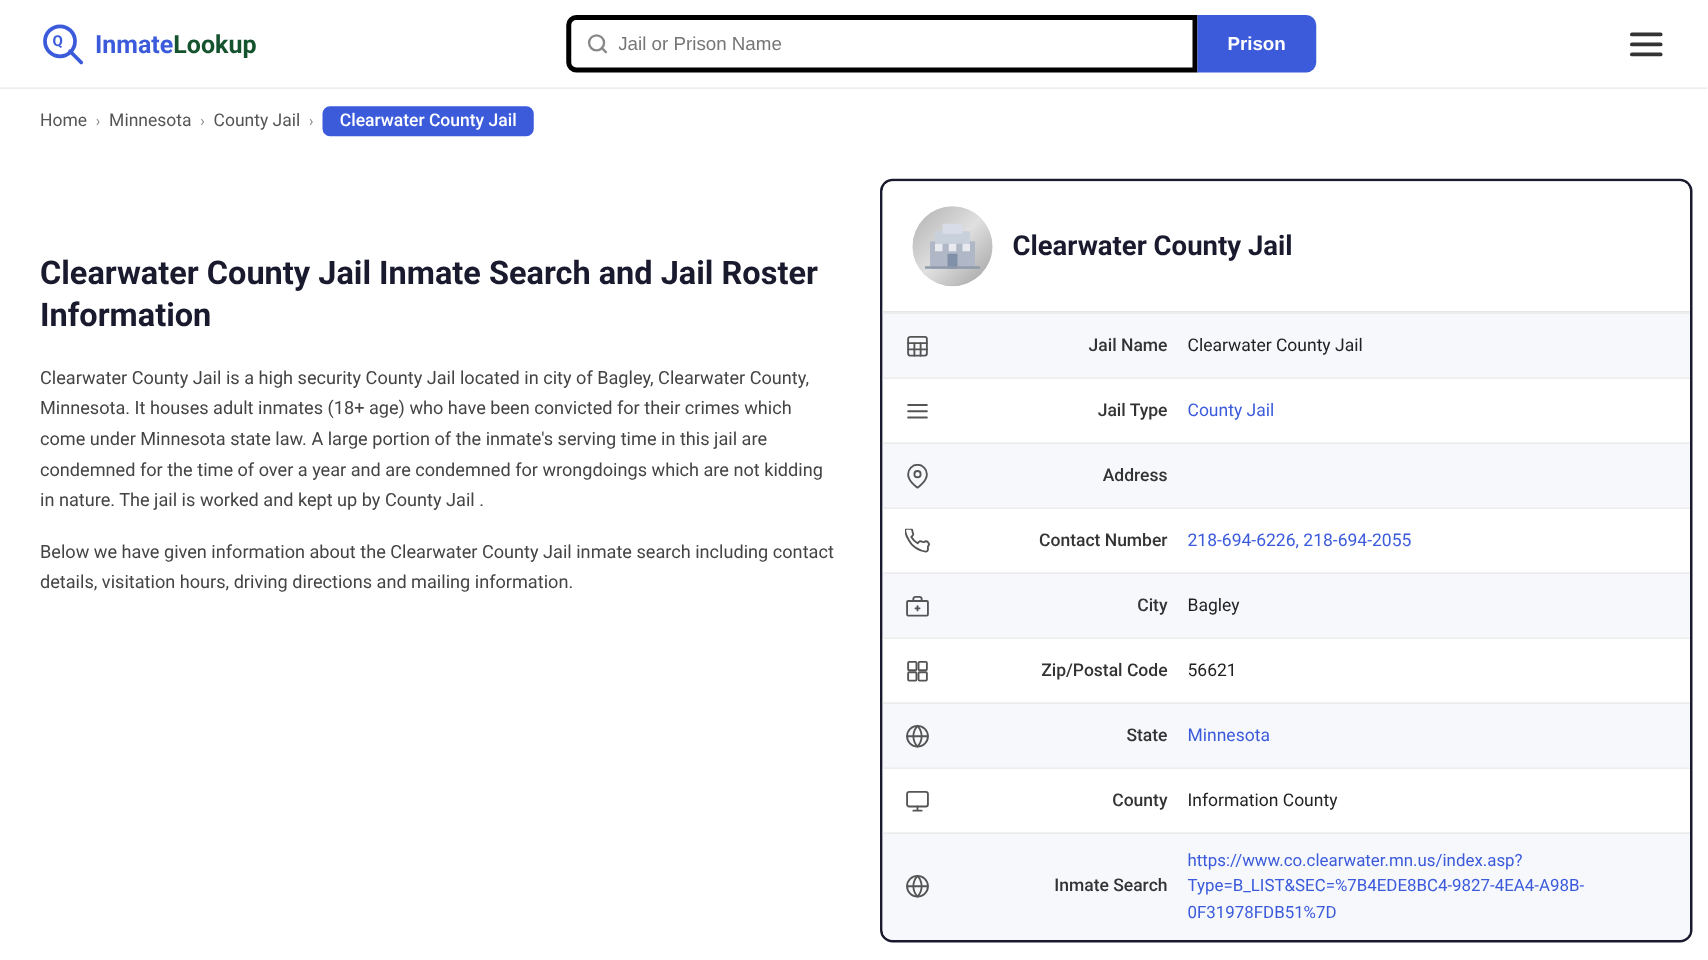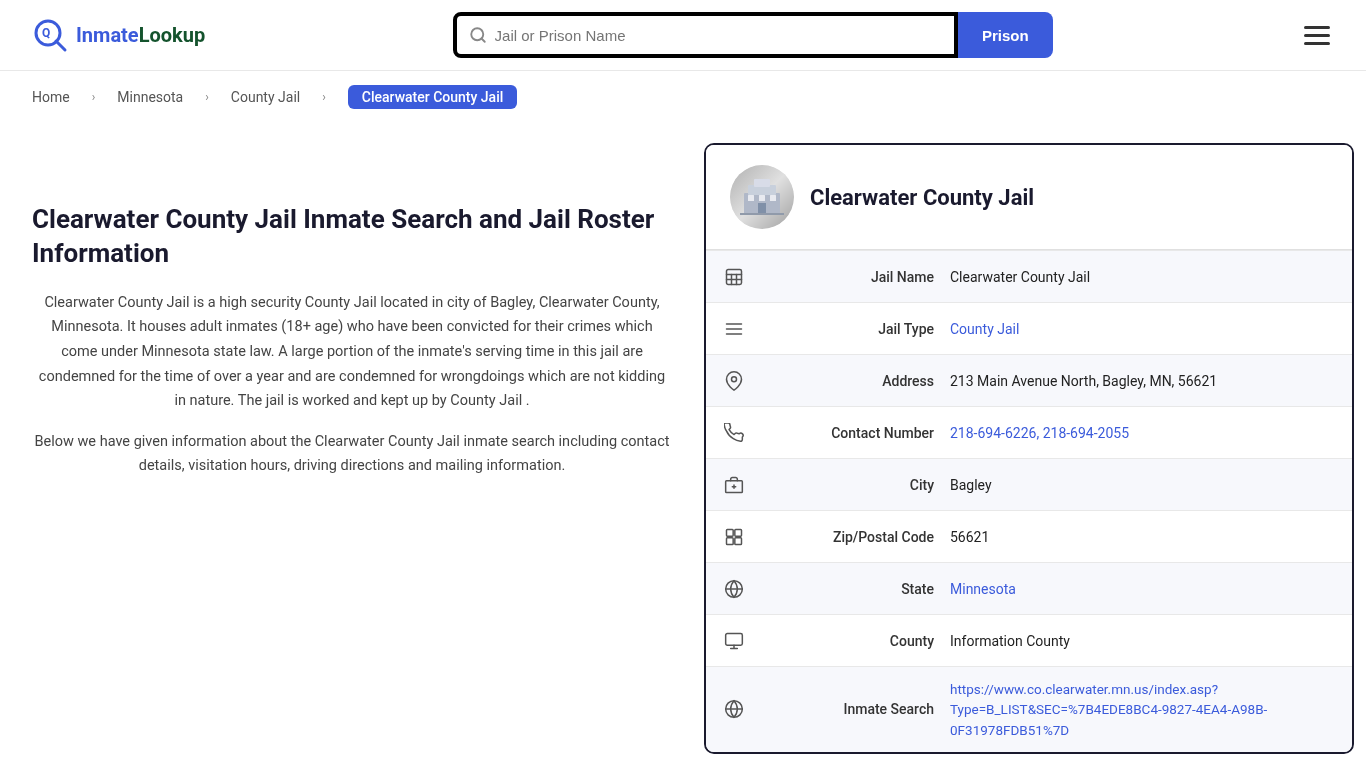--- a/index.html
+++ b/index.html
@@ -76,21 +76,21 @@
       flex-direction: column;
       gap: 5px;
       padding: 4px;
     }
     .hamburger span { display: block; width: 26px; height: 3px; background: #333; border-radius: 2px; }
 
     
     .breadcrumb {
       display: flex;
       align-items: center;
-      gap: 22px;
+      gap: 7px;
       padding: 14px 32px;
       font-size: 14px;
       color: #555;
     }
     .breadcrumb a { color: #555; text-decoration: none; }
     .breadcrumb .chevron { color: #888; font-size: 12px; }
     .breadcrumb .current {
       background: #3b5bdb;
       color: #fff;
       padding: 4px 14px;
@@ -118,21 +118,20 @@
       font-weight: 700;
       color: #1a1a2e;
       line-height: 1.3;
       margin-bottom: 20px;
     }
     .description {
       font-size: 14.5px;
       color: #444;
       line-height: 1.7;
       margin-bottom: 16px;
-      text-align: center;
     }
 
     
     .right-column {
       flex: 1;
     }
     .info-card {
       border: 2px solid #1a1a2e;
       border-radius: 10px;
       overflow: hidden;
@@ -319,21 +318,20 @@
         </div>
 
         <div class="info-row">
           <div class="info-row-icon">
             <svg width="20" height="20" viewBox="0 0 24 24" fill="none" stroke="#555" stroke-width="1.8" stroke-linecap="round" stroke-linejoin="round">
               <path d="M21 10c0 7-9 13-9 13S3 17 3 10a9 9 0 0118 0z"></path>
                 <circle cx="12" cy="10" r="3"></circle>
             </svg>
           </div>
           <div class="info-row-label">Address</div>
-          <div class="info-row-value">213 Main Avenue North, Bagley, MN, 56621</div>
         </div>
 
         <div class="info-row">
           <div class="info-row-icon">
             <svg width="20" height="20" viewBox="0 0 24 24" fill="none" stroke="#555" stroke-width="1.8" stroke-linecap="round" stroke-linejoin="round">
               <path d="M22 16.92v3a2 2 0 01-2.18 2 19.79 19.79 0 01-8.63-3.07A19.5 19.5 0 013.07 9.81 19.79 19.79 0 01.07 1.18 2 2 0 012.03 0h3a2 2 0 012 1.72c.127.96.361 1.903.7 2.81a2 2 0 01-.45 2.11L6.09 7.91a16 16 0 006 6l1.27-1.27a2 2 0 012.11-.45c.907.339 1.85.573 2.81.7A2 2 0 0122 16.92z"></path>
             </svg>
           </div>
           <div class="info-row-label">Contact Number</div>
           <div class="info-row-value">

